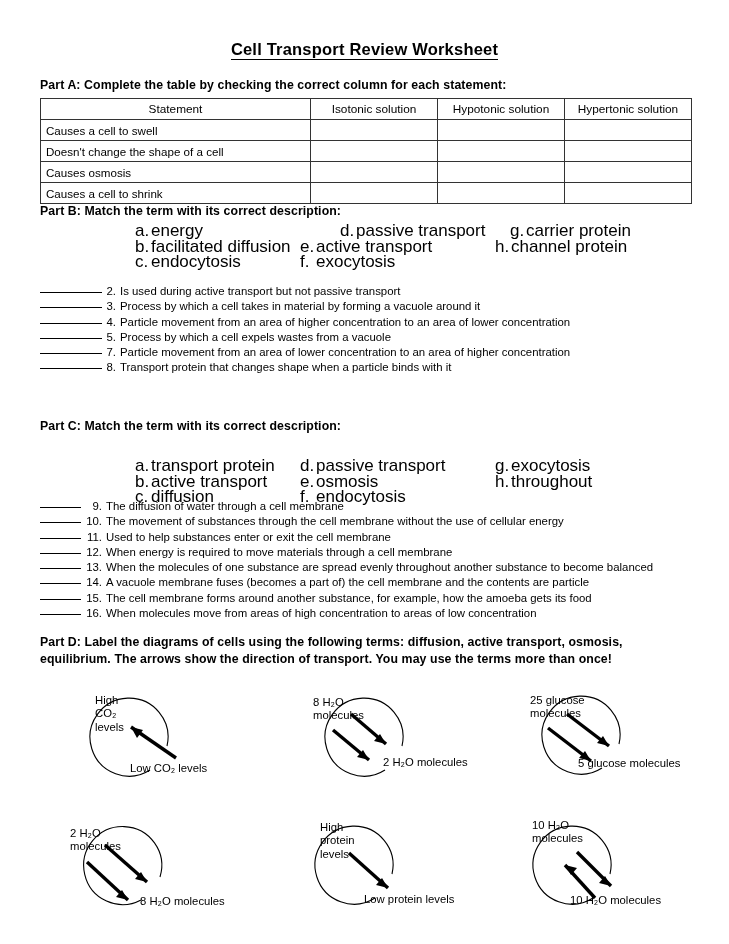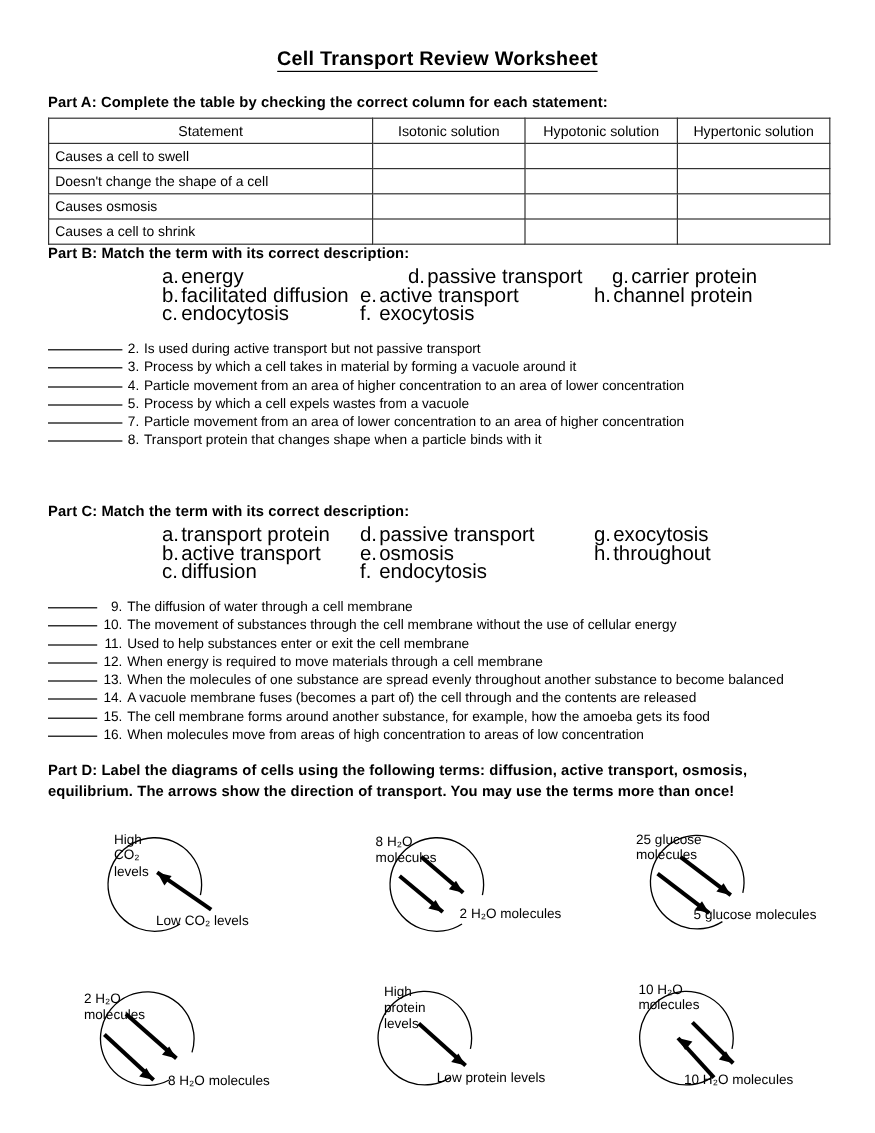--- a/index.html
+++ b/index.html
@@ -213,21 +213,21 @@
     <div class="qitem">
       <span class="blank b-long"></span><span class="qnum w1">7.</span><span>Particle movement from an area of lower concentration to an area of higher concentration</span>
     </div>
     <div class="qitem">
       <span class="blank b-long"></span><span class="qnum w1">8.</span><span>Transport protein that changes shape when a particle binds with it</span>
     </div>
   </div>
 
   <div class="part-heading" style="left:40px; top:419px;">Part C: Match the term with its correct description:</div>
 
-  <div class="terms" style="left:40px; top:436px;">
+  <div class="terms" style="left:40px; top:456px;">
     <div class="term-row">
       <div class="term" style="left:95px;"><span class="ltr">a.</span><span>transport protein</span></div>
       <div class="term" style="left:260px;"><span class="ltr">d.</span><span>passive transport</span></div>
       <div class="term" style="left:455px;"><span class="ltr">g.</span><span>exocytosis</span></div>
     </div>
     <div class="term-row">
       <div class="term" style="left:95px;"><span class="ltr">b.</span><span>active transport</span></div>
       <div class="term" style="left:260px;"><span class="ltr">e.</span><span>osmosis</span></div>
       <div class="term" style="left:455px;"><span class="ltr">h.</span><span>throughout</span></div>
     </div>
@@ -247,21 +247,21 @@
     <div class="qitem">
       <span class="blank b-short"></span><span class="qnum w2">11.</span><span>Used to help substances enter or exit the cell membrane</span>
     </div>
     <div class="qitem">
       <span class="blank b-short"></span><span class="qnum w2">12.</span><span>When energy is required to move materials through a cell membrane</span>
     </div>
     <div class="qitem">
       <span class="blank b-short"></span><span class="qnum w2">13.</span><span>When the molecules of one substance are spread evenly throughout another substance to become balanced</span>
     </div>
     <div class="qitem">
-      <span class="blank b-short"></span><span class="qnum w2">14.</span><span>A vacuole membrane fuses (becomes a part of) the cell through and the contents are released</span>
+      <span class="blank b-short"></span><span class="qnum w2">14.</span><span>A vacuole membrane fuses (becomes a part of) the cell membrane and the contents are particle</span>
     </div>
     <div class="qitem">
       <span class="blank b-short"></span><span class="qnum w2">15.</span><span>The cell membrane forms around another substance, for example, how the amoeba gets its food</span>
     </div>
     <div class="qitem">
       <span class="blank b-short"></span><span class="qnum w2">16.</span><span>When molecules move from areas of high concentration to areas of low concentration</span>
     </div>
   </div>
 
   <div class="part-heading wrap" style="left:40px; top:634px; width:600px;">Part D: Label the diagrams of cells using the following terms: diffusion, active transport, osmosis, equilibrium. The arrows show the direction of transport.  You may use the terms more than once!</div>

